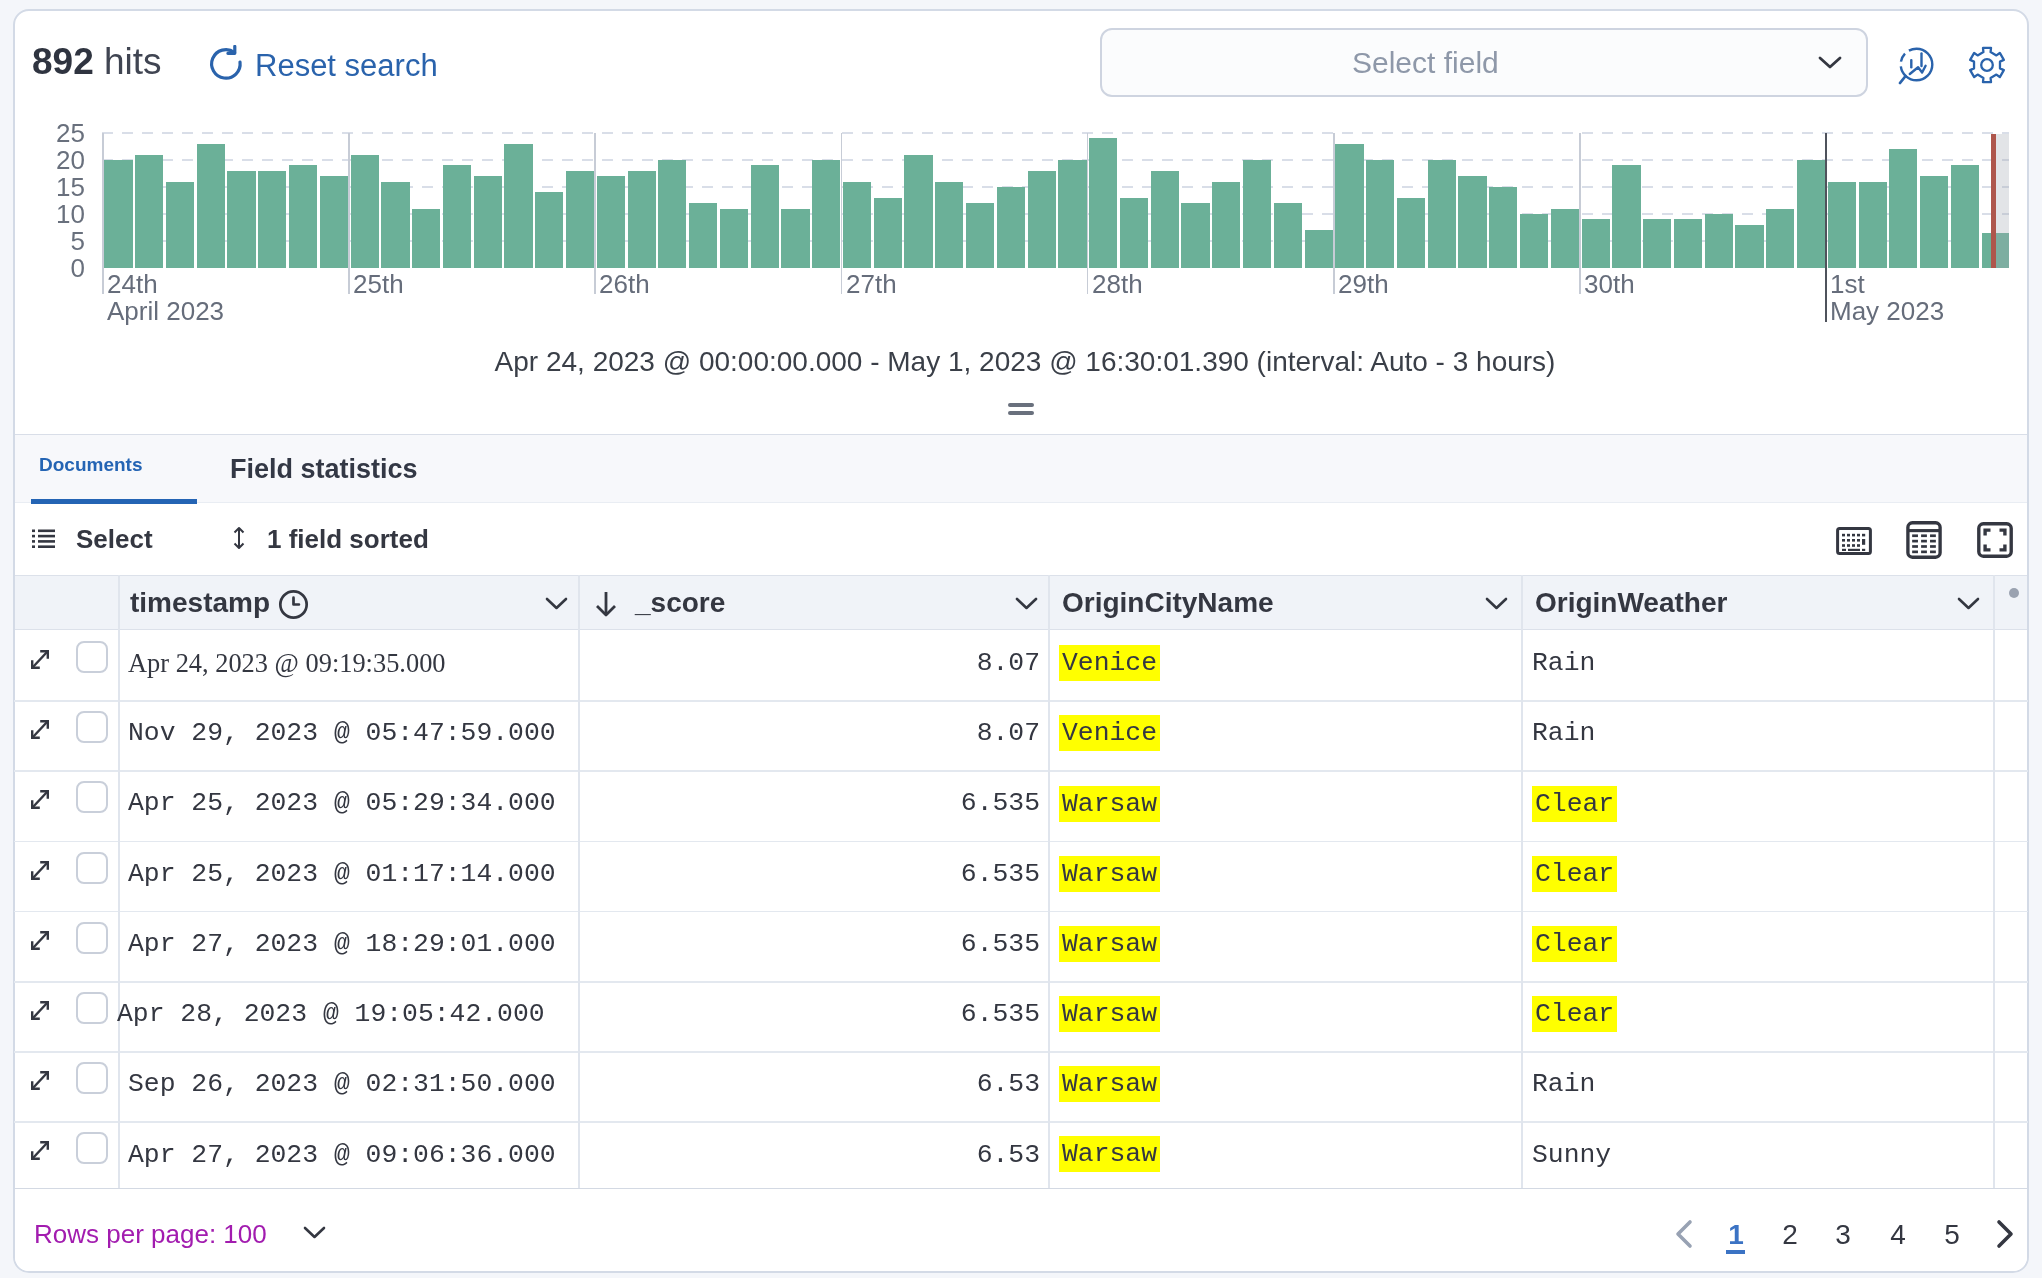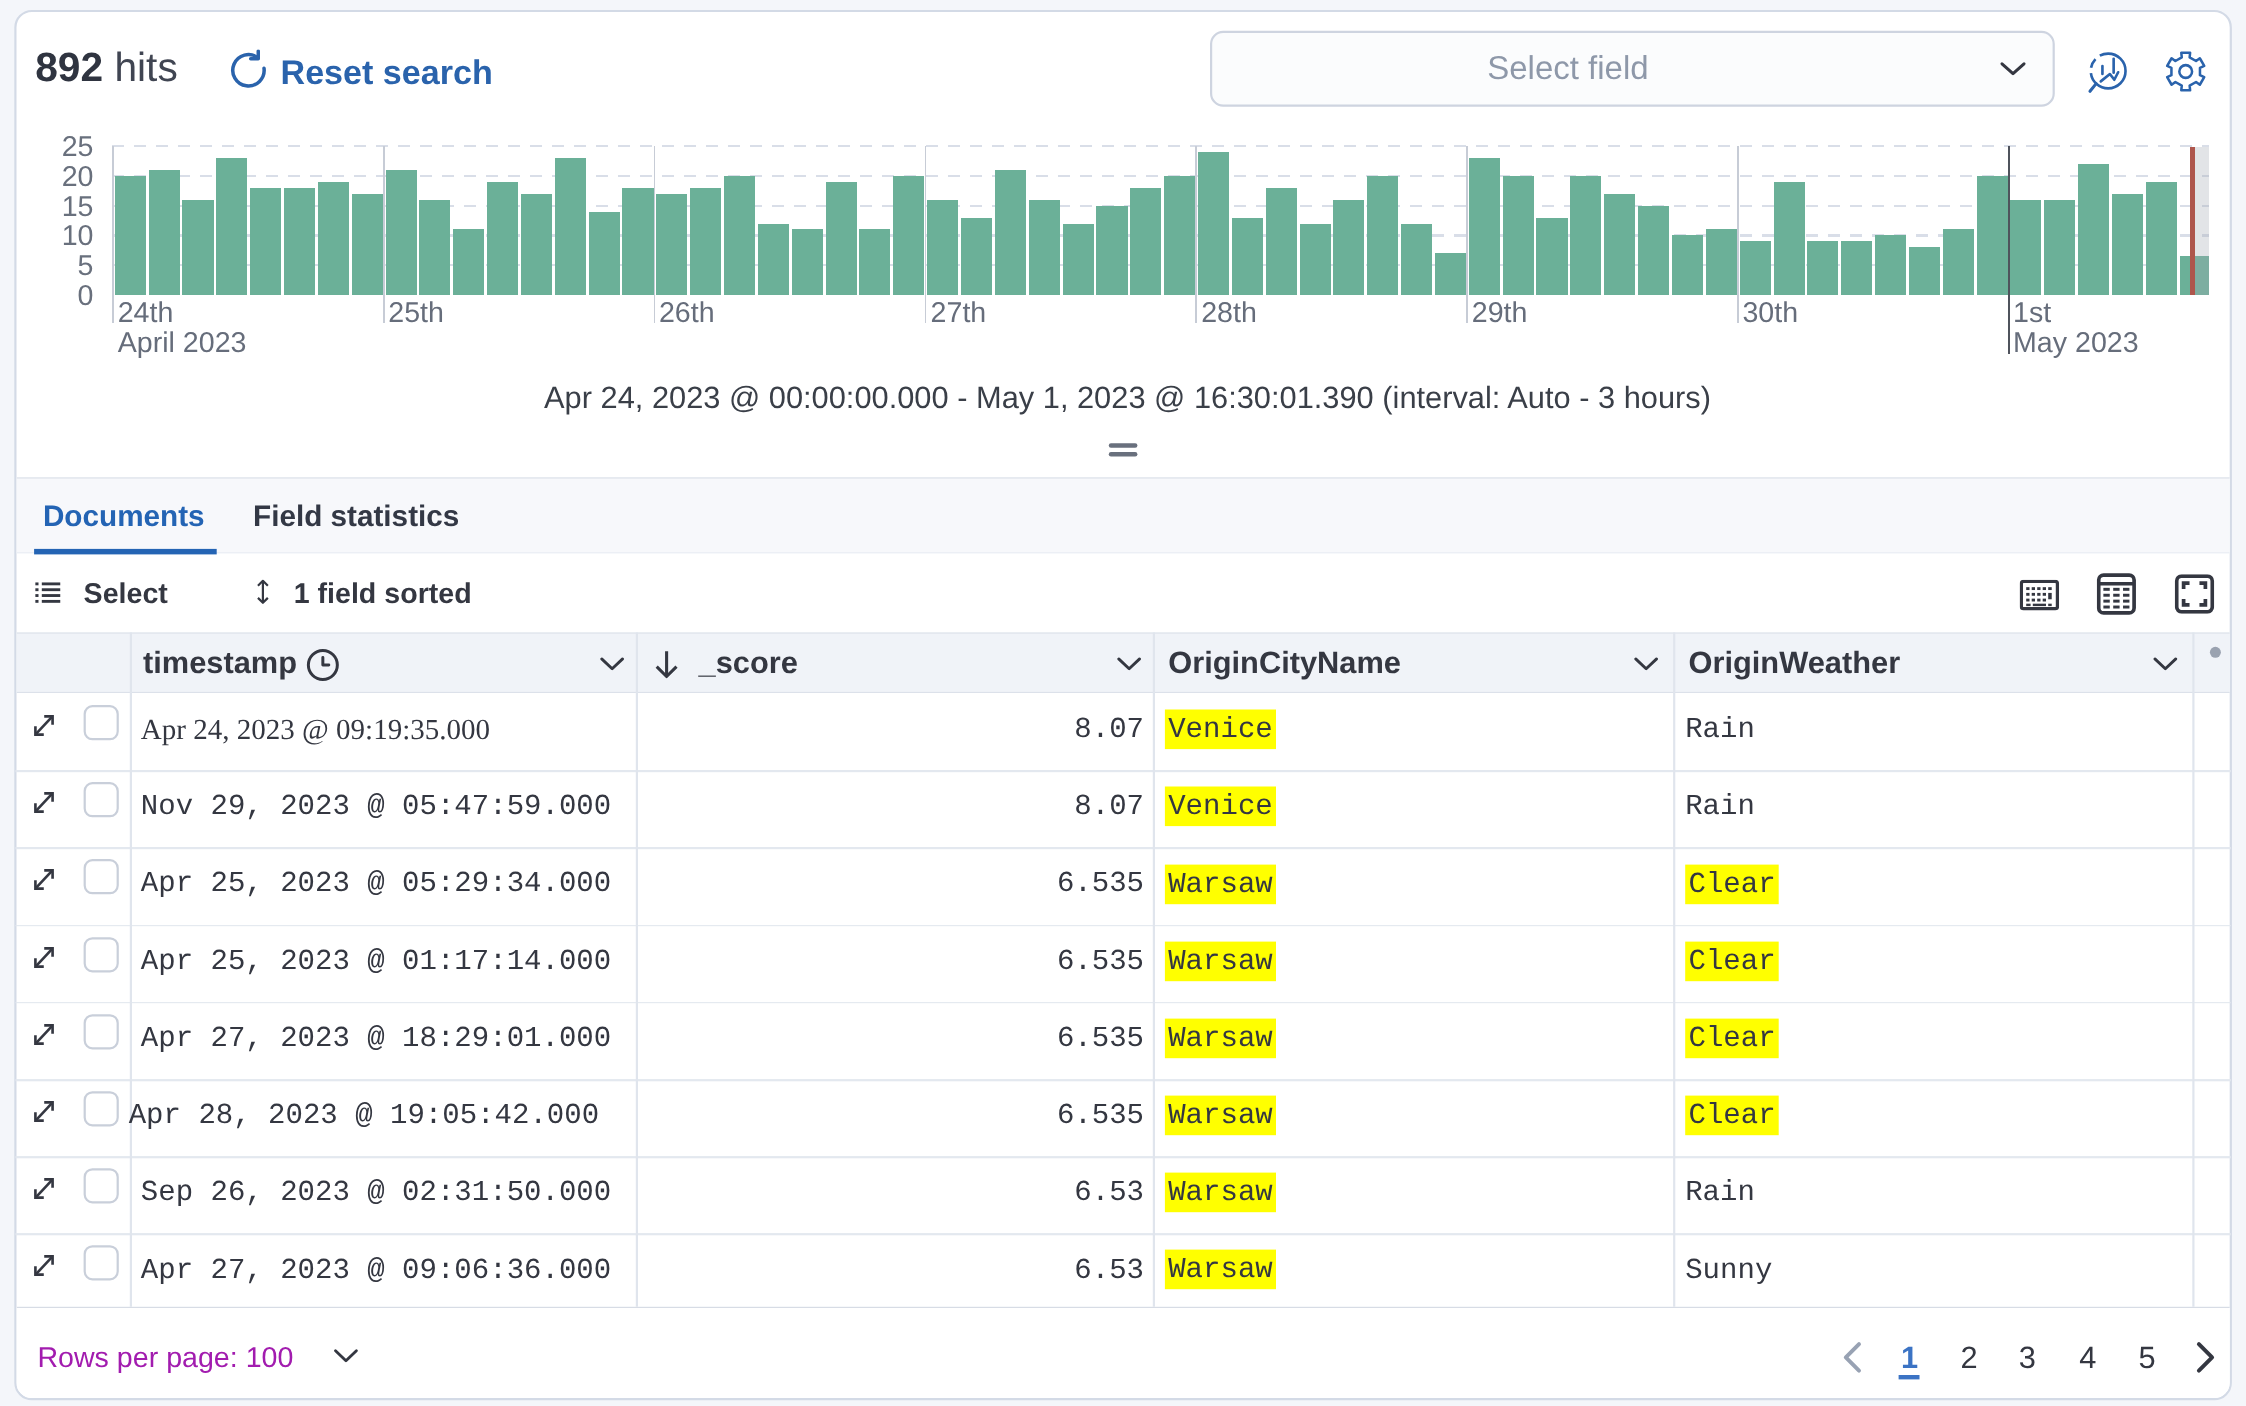--- a/index.html
+++ b/index.html
@@ -2,28 +2,28 @@
 <html><head><meta charset="utf-8">
 <style>
 * { margin:0; padding:0; box-sizing:border-box; }
 html,body { width:2042px; height:1278px; background:#F4F6FA; font-family:'Liberation Sans',sans-serif; }
 .abs { position:absolute; }
 </style></head>
 <body>
 <div class="abs" style="left:13px;top:9px;width:2016px;height:1264px;background:#fff;border:2px solid #D3DAE6;border-radius:16px;overflow:hidden">
 
  <div class="abs" style="left:17px;top:30px;font-size:37px;color:#2F3440"><b>892</b> <span style="color:#404552">hits</span></div>
- <div class="abs" style="left:240px;top:37px;font-size:31px;font-weight:bold;color:#2A63AC">Reset search</div>
+ <div class="abs" style="left:240px;top:37px;font-size:31px;font-weight:normal;color:#2A63AC">Reset search</div>
 
  <div class="abs" style="left:1085px;top:17px;width:768px;height:69px;border:2px solid #CED4E0;border-radius:12px;background:#FBFCFD;overflow:hidden">
    <div class="abs" style="left:250px;top:16px;font-size:30px;color:#8E98A9">Select field</div>
  </div>
 
  <div class="abs" style="left:0px;top:423px;width:2014px;height:69px;background:#F7F8FB;border-top:1.5px solid #D9DEE8;border-bottom:1.5px solid #E9EDF3"></div>
- <div class="abs" style="left:24px;top:443px;font-size:27px;font-weight:bold;color:#2464B4">Documents</div>
+ <div class="abs" style="left:24px;top:443px;font-size:19px;font-weight:bold;color:#2464B4">Documents</div>
  <div class="abs" style="left:16px;top:488px;width:166px;height:4.5px;background:#2464B4"></div>
  <div class="abs" style="left:215px;top:443px;font-size:27px;font-weight:bold;color:#333845">Field statistics</div>
 
  <div class="abs" style="left:61px;top:513px;font-size:26px;font-weight:bold;color:#343741">Select</div>
  <div class="abs" style="left:252px;top:513px;font-size:26px;font-weight:bold;color:#343741">1 field sorted</div>
 
  <div class="abs" style="left:0px;top:564px;width:2016px;height:55px;background:#F0F3F8;border-top:1.5px solid #DCE1EA;border-bottom:1.5px solid #DCE1EA"></div>
  <div class="abs" style="left:115px;top:576px;font-size:28px;font-weight:bold;color:#343741">timestamp</div>
  <div class="abs" style="left:620px;top:576px;font-size:28px;font-weight:bold;color:#343741">_score</div>
  <div class="abs" style="left:1047px;top:576px;font-size:28px;font-weight:bold;color:#343741">OriginCityName</div>

